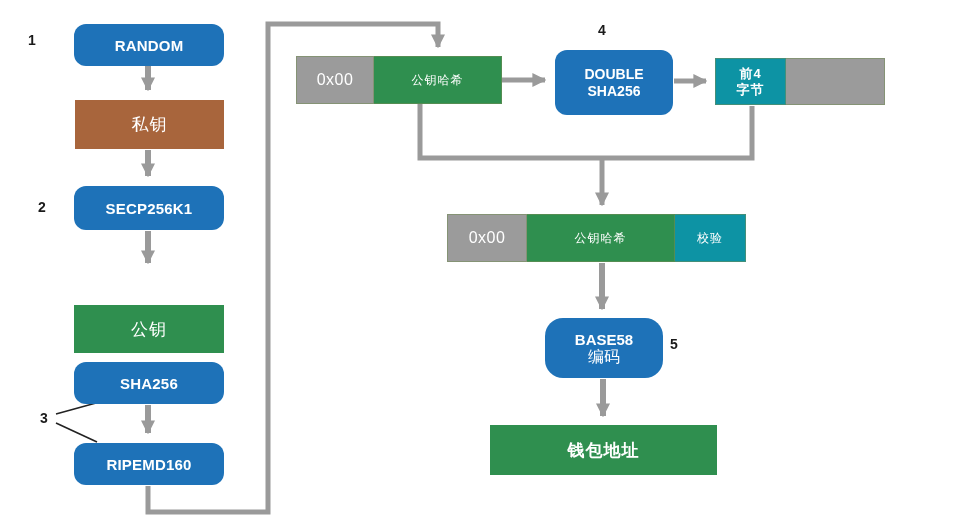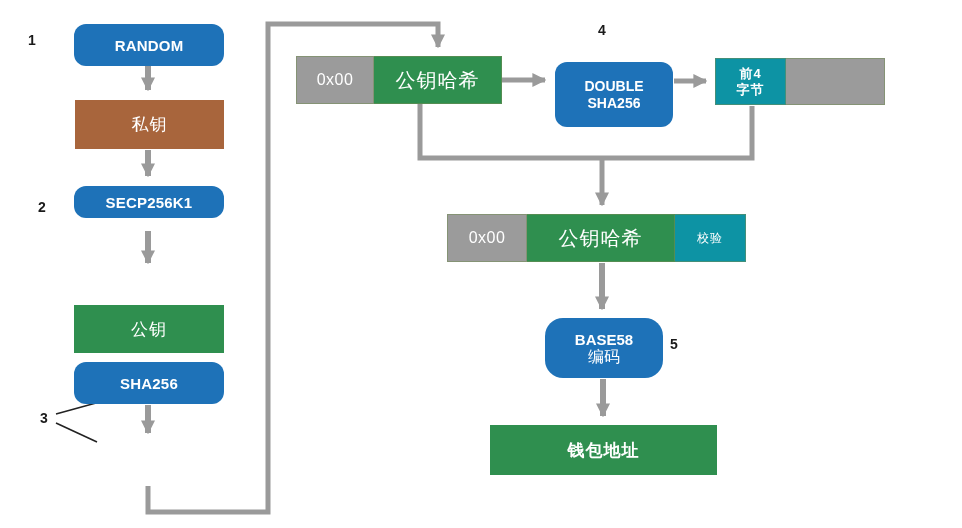--- a/index.html
+++ b/index.html
@@ -19,31 +19,31 @@
   .grayseg{background:var(--gray);}
   .rounded{border-radius:12px;}
   .latin{font-weight:bold;font-size:15px;letter-spacing:.2px;}
   .cjk{font-size:17px;font-weight:500;letter-spacing:1px;}
   .two-line{line-height:17px;font-size:14px;}
   .bar{position:absolute;display:flex;box-sizing:border-box;}
   .bar .seg{display:flex;flex-direction:column;align-items:center;justify-content:center;color:#fff;
             box-sizing:border-box;border:1px solid rgba(115,140,85,.55);}
   .bar .seg + .seg{border-left:none;}
   .seg .mono{font-size:16px;font-weight:400;letter-spacing:.5px;}
-  .seg .cjk{font-size:20px;}
+  .seg .cjk{font-size:12px;}
   .seg .small{font-size:13px;font-weight:bold;line-height:16px;letter-spacing:1px;}
   .stepnum{position:absolute;font-size:14px;font-weight:bold;color:var(--label);}
   
   #n-random    {left:74px; top:24px;  width:150px;height:42px;}
   #n-privkey   {left:75px; top:100px; width:149px;height:49px;}
-  #n-secp      {left:74px; top:186px; width:150px;height:32px;}
+  #n-secp      {left:74px; top:186px; width:150px;height:44px;}
   #n-pubkey    {left:74px; top:273px; width:150px;height:48px;margin-top:32px;}
   #n-sha256    {left:74px; top:362px; width:150px;height:42px;}
   #n-ripemd    {left:74px; top:443px; width:150px;height:42px;}
-  #n-double    {left:555px;top:62px;  width:118px;height:65px;}
+  #n-double    {left:555px;top:50px;  width:118px;height:65px;}
   #n-base58    {left:545px;top:318px; width:118px;height:60px;border-radius:18px;}
   #n-wallet    {left:490px;top:425px; width:227px;height:50px;font-weight:600;}
   #bar-top     {left:296px;top:56px;  height:48px;}
   #bar-first4  {left:715px;top:58px;  height:47px;}
   #bar-final   {left:447px;top:214px; height:48px;}
   #lbl-1{left:28px; top:32px;}
   #lbl-2{left:38px; top:199px;}
   #lbl-3{left:40px; top:410px;}
   #lbl-4{left:598px;top:22px;}
   #lbl-5{left:670px;top:336px;}
@@ -87,20 +87,21 @@
   <div class="stepnum" id="lbl-2">2</div>
   <div class="stepnum" id="lbl-3">3</div>
   <div class="stepnum" id="lbl-4">4</div>
   <div class="stepnum" id="lbl-5">5</div>
 
   <div class="node blue rounded latin" id="n-random">RANDOM</div>
   <div class="node brown cjk" id="n-privkey">私钥</div>
   <div class="node blue rounded latin" id="n-secp">SECP256K1</div>
   <div class="node green cjk" id="n-pubkey">公钥</div>
   <div class="node blue rounded latin" id="n-sha256">SHA256</div>
+  <div class="node blue rounded latin" id="n-ripemd">RIPEMD160</div>
 
   <div class="bar" id="bar-top">
     <div class="seg grayseg" style="width:78px">
       <span class="mono">0x00</span>
     </div>
     <div class="seg green" style="width:128px">
       <span class="cjk" style="font-weight:500">公钥哈希</span>
     </div>
   </div>
 

